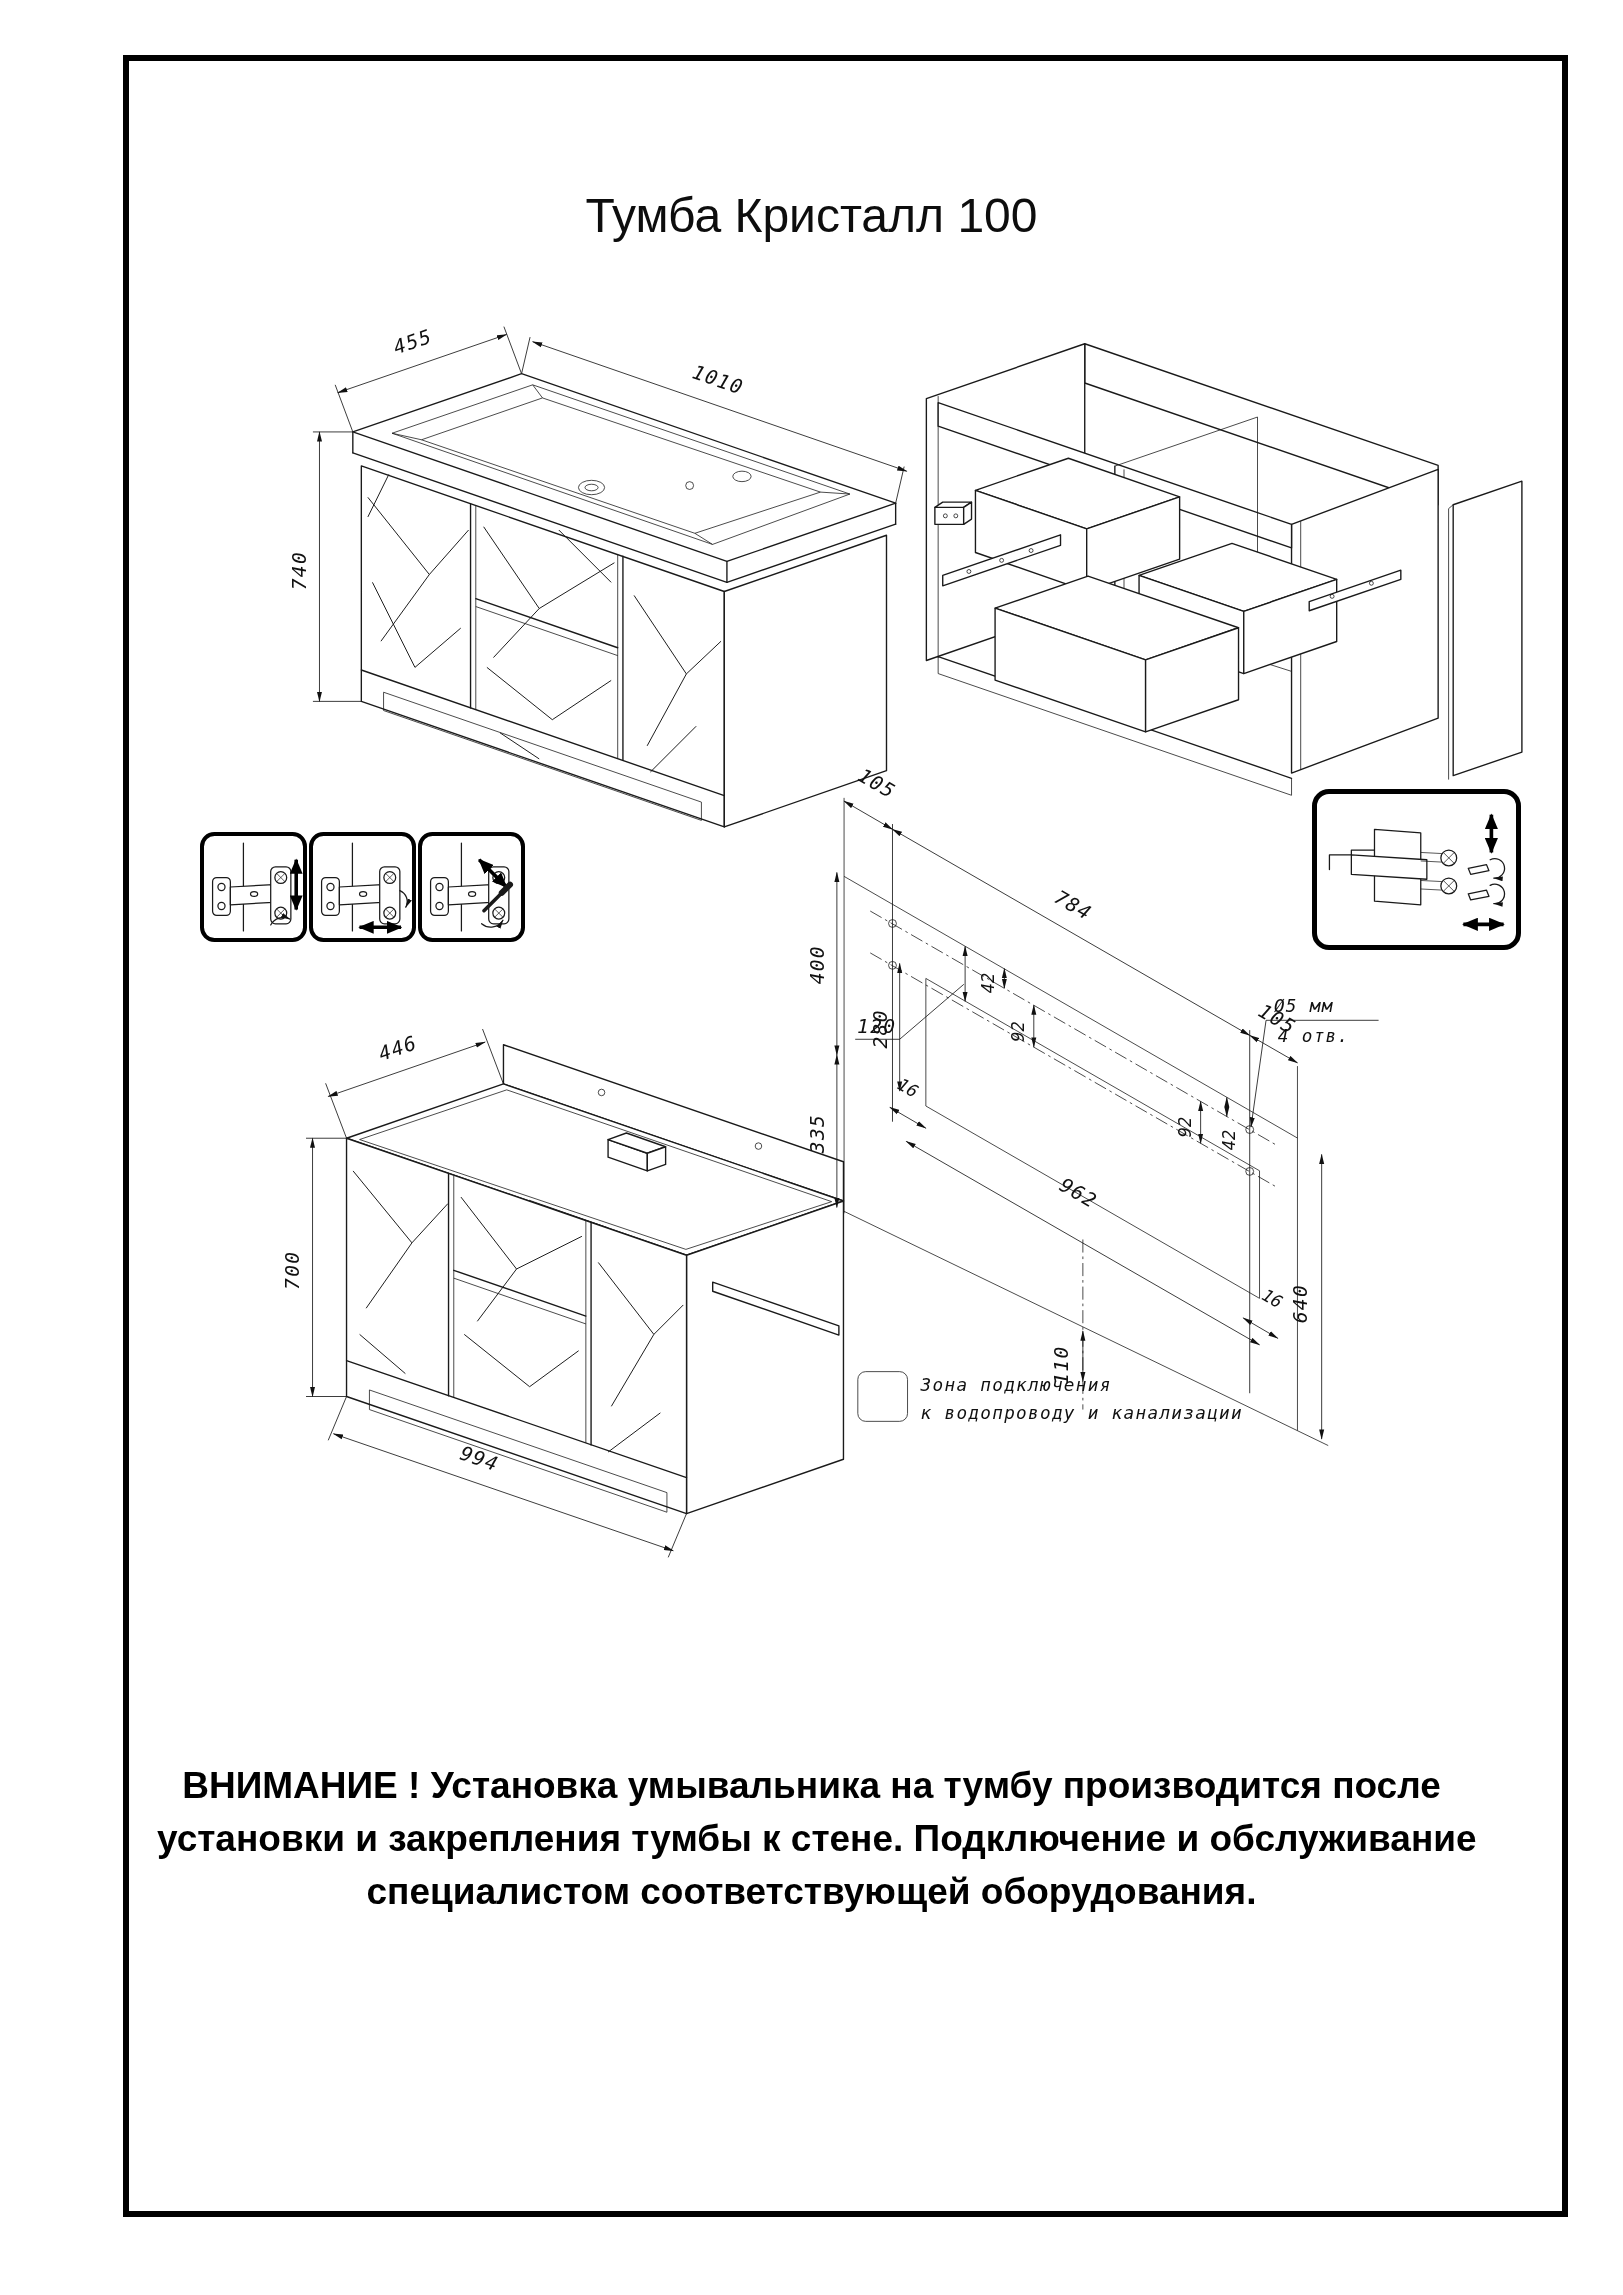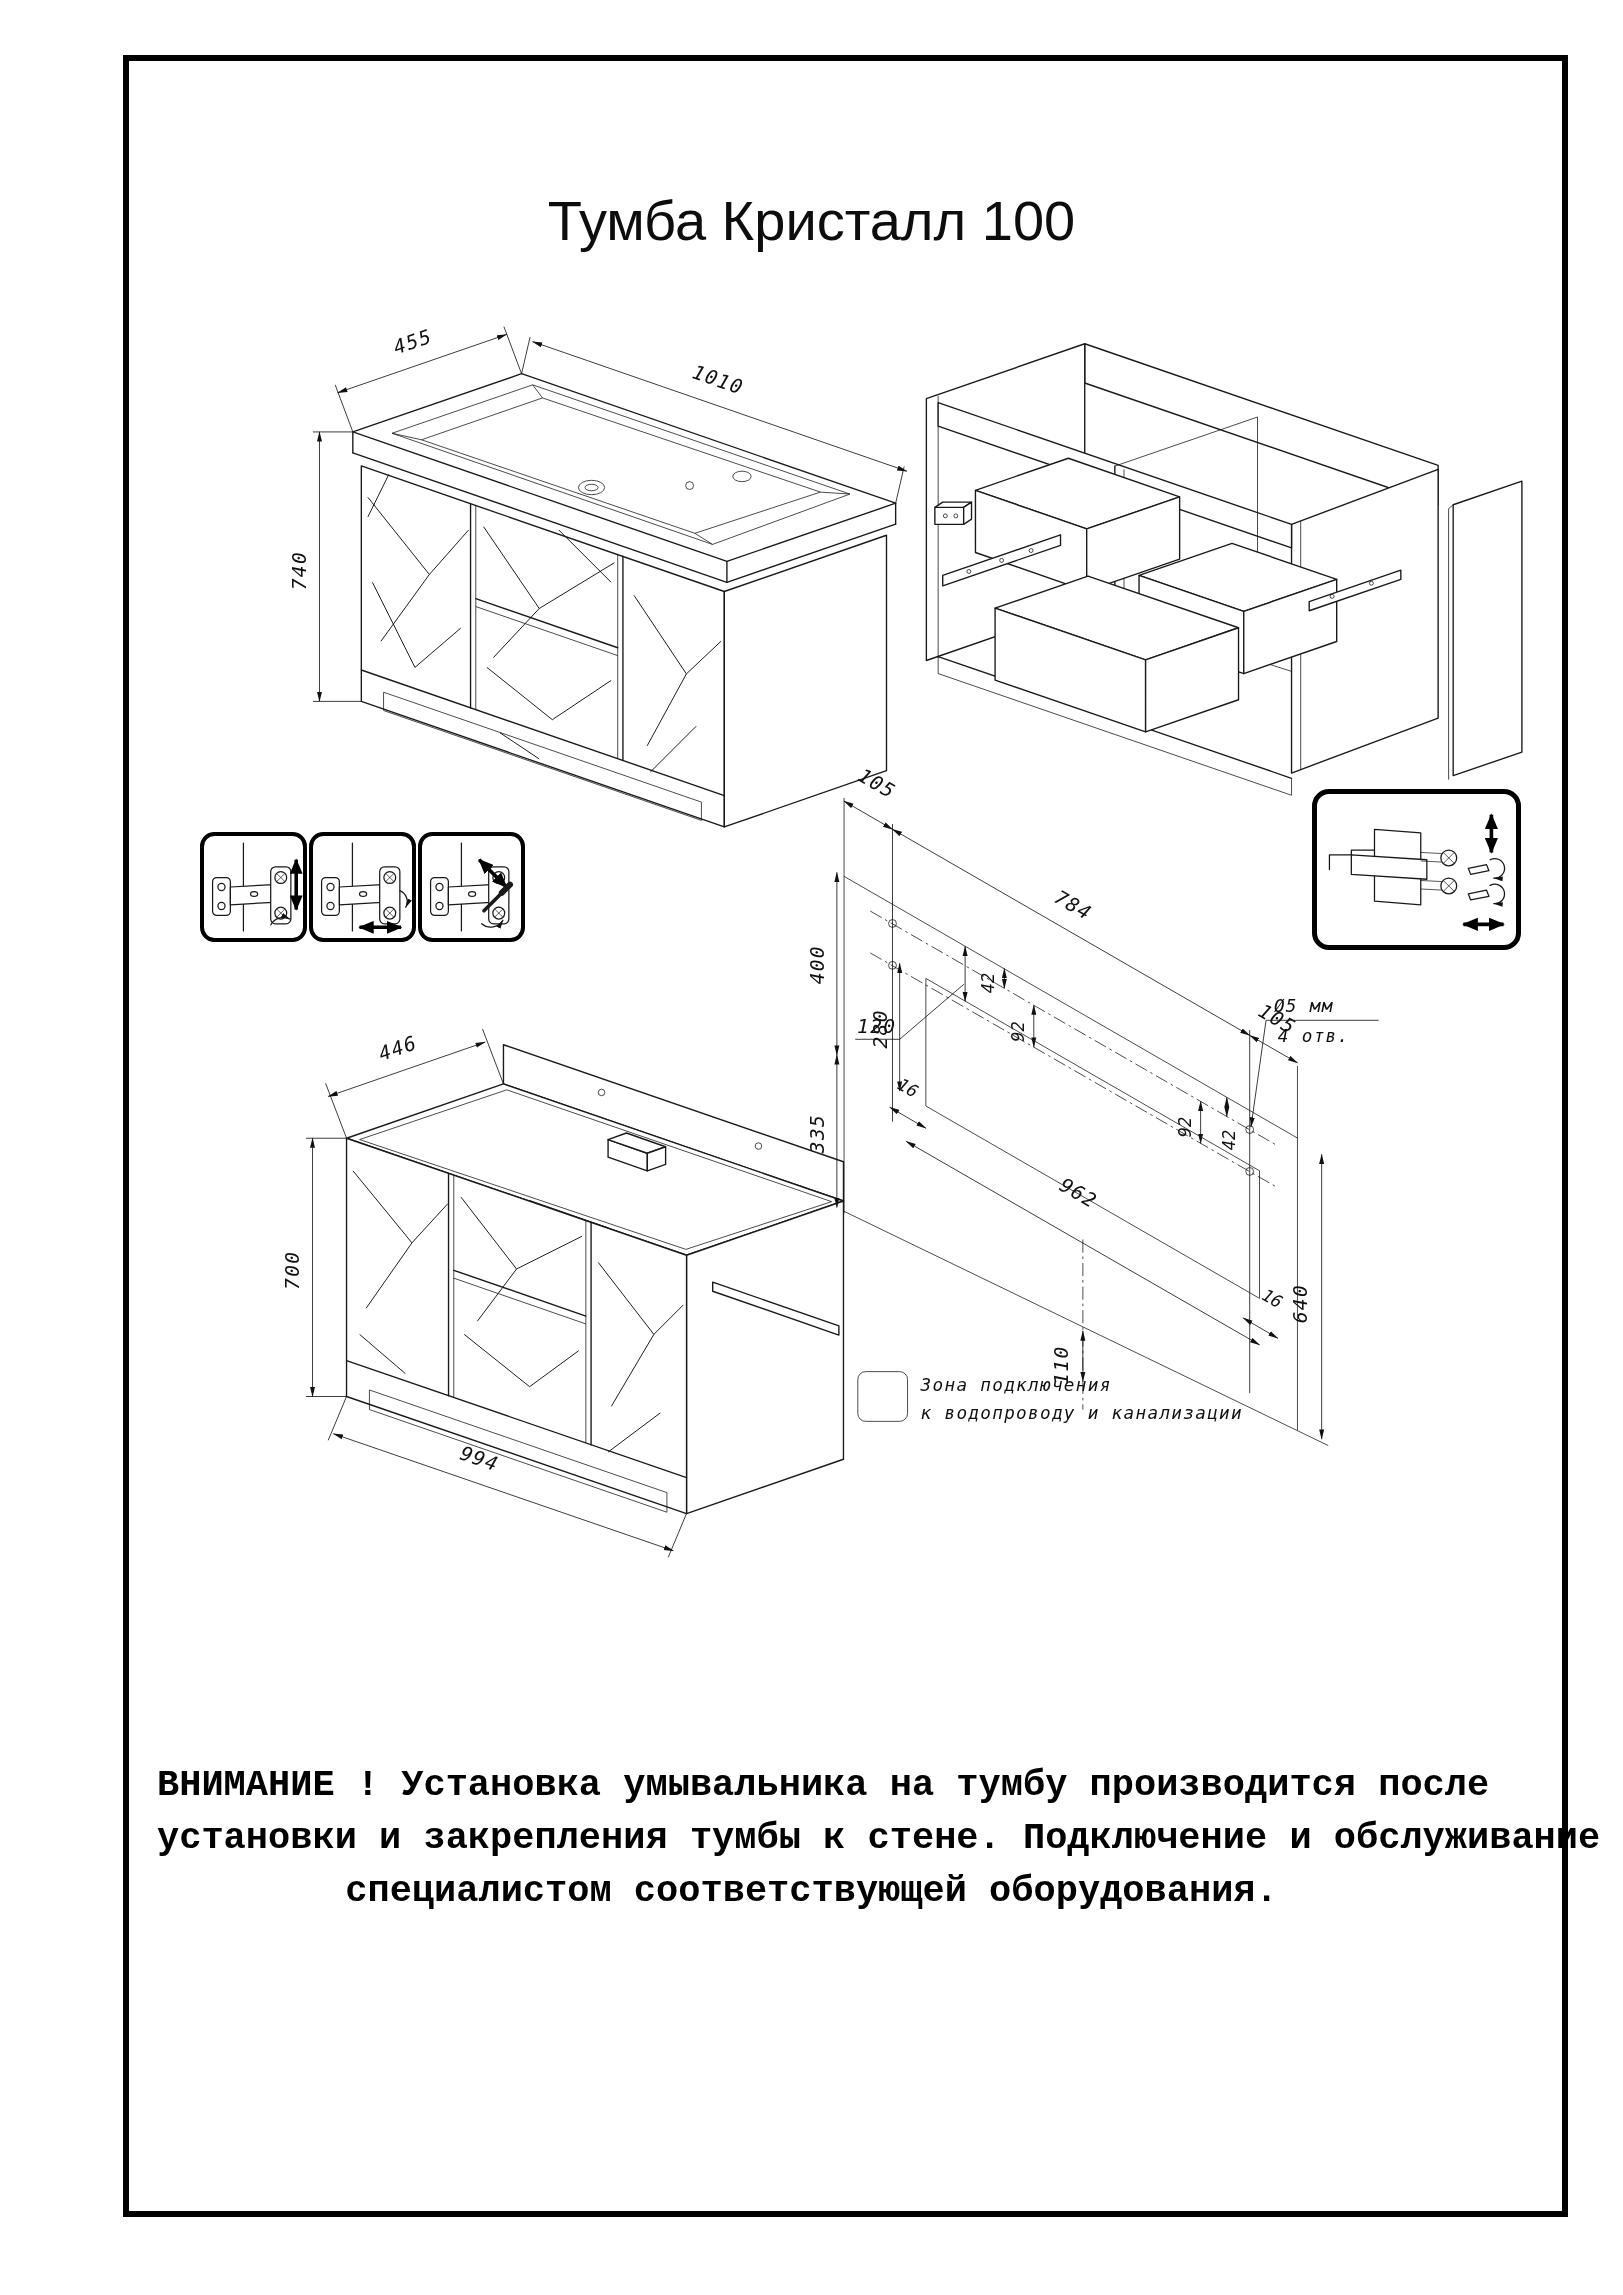--- a/index.html
+++ b/index.html
@@ -1,39 +1,39 @@
 <!DOCTYPE html>
 <html style="font-size:10.5px"><head>
 <meta charset="utf-8">
 <style>
   html,body{margin:0;padding:0;background:#ffffff;}
   #page{position:relative;width:1623px;height:2295px;background:#ffffff;overflow:hidden;
         font-family:"Liberation Sans",sans-serif;color:#111;}
   #frame{position:absolute;left:123px;top:55px;width:1433px;height:2150px;border:6.5px solid #000;}
   #title{position:absolute;left:0;top:188px;width:1623px;text-align:center;
-         font-size:56px;font-weight:400;letter-spacing:0px;color:#0d0d0d;white-space:nowrap;}
+         font-size:48px;font-weight:400;letter-spacing:0px;color:#0d0d0d;white-space:nowrap;}
   .abs{position:absolute;}
   svg{overflow:visible;}
   .ln{stroke:#1a1a1a;stroke-width:2.1;fill:none;stroke-linejoin:round;stroke-linecap:round;}
   .fw{stroke:#1a1a1a;stroke-width:2.1;fill:#ffffff;stroke-linejoin:round;}
   .tn{stroke:#1a1a1a;stroke-width:1.2;fill:none;}
   .dm{stroke:#1a1a1a;stroke-width:1.3;fill:none;}
   .dd{stroke:#1a1a1a;stroke-width:1.2;fill:none;stroke-dasharray:20 6 4 6;}
   .cr{stroke:#1a1a1a;stroke-width:1.5;fill:none;}
   .bold-arrow{stroke:#000;stroke-width:6;fill:none;}
   .dimtxt{font-family:"DejaVu Sans Mono",monospace;font-style:italic;font-size:30px;fill:#111;
           letter-spacing:2px;}
   .dimtxt-s{font-family:"DejaVu Sans Mono",monospace;font-style:italic;font-size:26px;fill:#111;}
   .cadnote{font-family:"DejaVu Sans Mono",monospace;font-style:italic;font-size:27px;fill:#111;
            letter-spacing:2px;}
   .roundbox{position:absolute;border:4.6px solid #000;border-radius:14.4px;background:#fff;}
   #bracket-box{border-width:5.9px;border-radius:17px;}
   #warning{position:absolute;left:157px;top:1759px;width:1309px;text-align:center;
            font-size:37px;font-weight:700;line-height:53px;color:#000;}
-  #warning div{white-space:nowrap;font-family:Liberation Mono, monospace;}
+  #warning div{white-space:nowrap;}
 </style>
 </head>
 <body>
 
 <svg width="0" height="0" style="position:absolute" aria-hidden="true">
   <defs>
     <marker id="arr" viewBox="0 0 14 8" refX="13" refY="4" markerWidth="16" markerHeight="9" orient="auto-start-reverse" markerUnits="userSpaceOnUse">
       <path d="M0,0.6 L14,4 L0,7.4 Z" fill="#111"></path>
     </marker>
     <marker id="arrb" viewBox="0 0 12 10" refX="11" refY="5" markerWidth="26" markerHeight="22" orient="auto-start-reverse" markerUnits="userSpaceOnUse">

